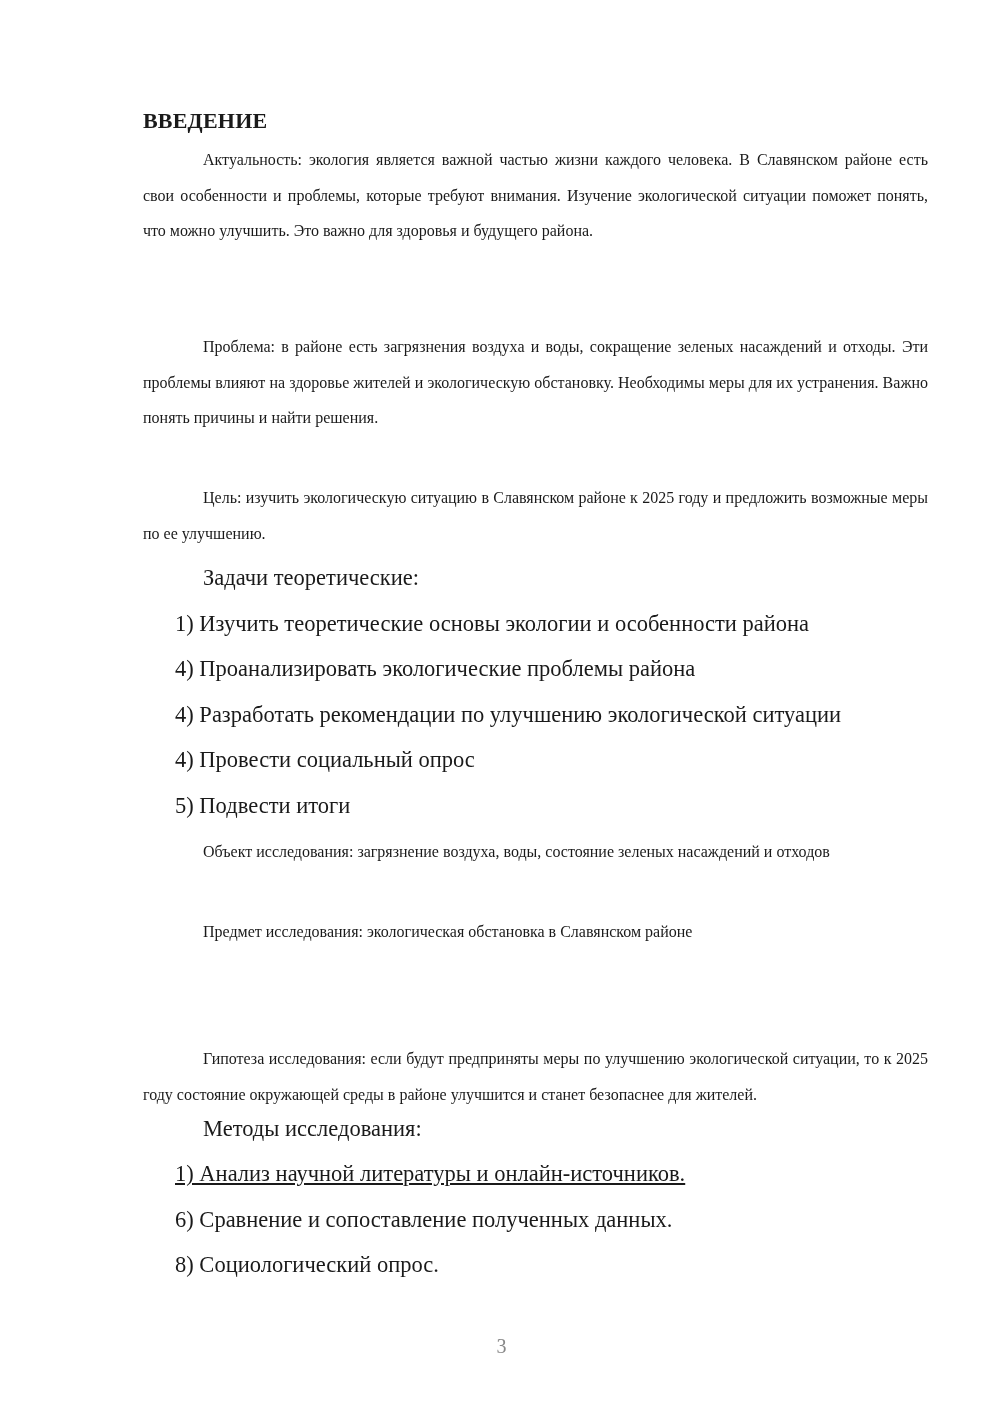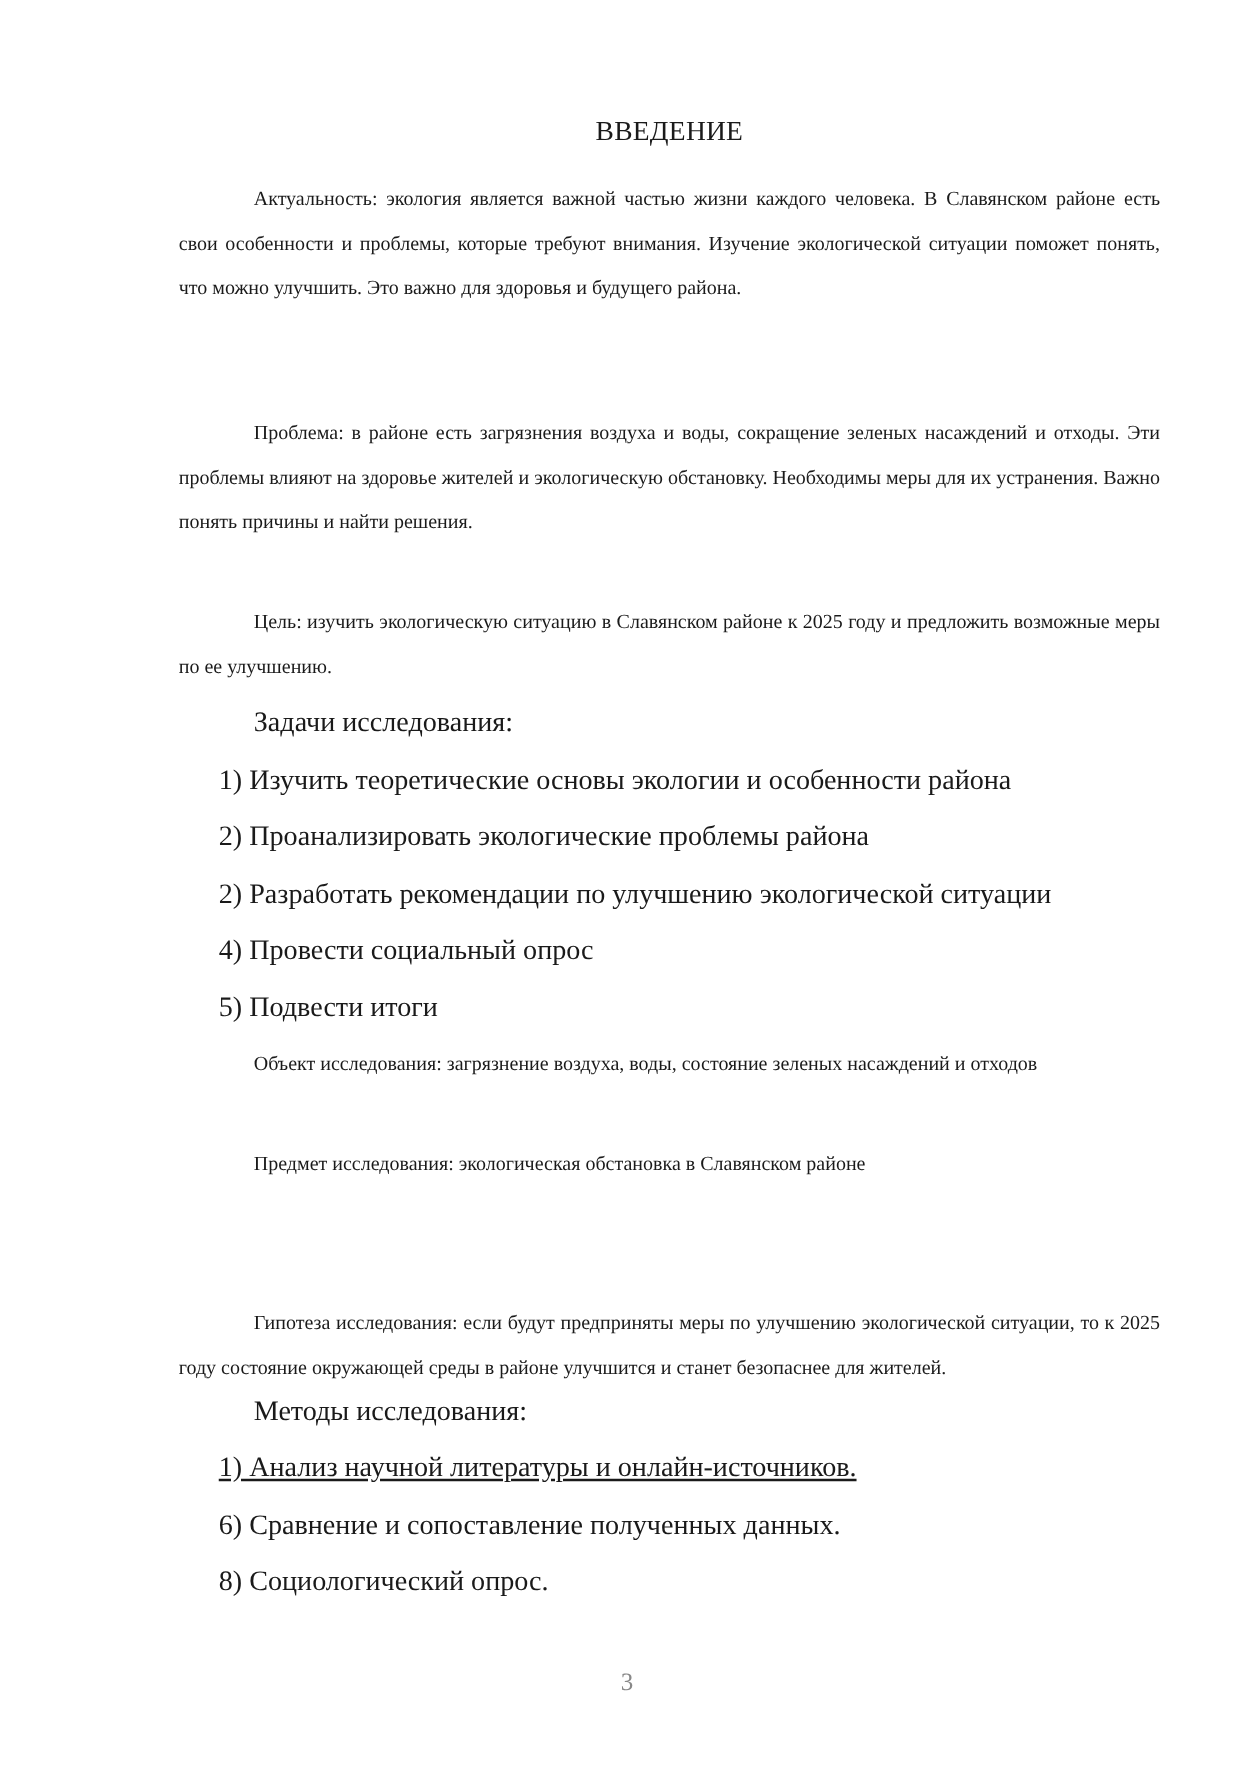--- a/index.html
+++ b/index.html
@@ -17,25 +17,24 @@
     }
     .page {
       position: absolute;
       left: 143px;
       top: 0;
       width: 785px;
       height: 1414px;
     }
     .title {
       position: absolute;
-      top: 92px;
+      top: 108px;
       left: 0;
       width: 785px;
-      text-align: center;
-      font-weight: normal;
+      font-weight: bold;
       font-size: 22px;
       letter-spacing: 0.2px;
     }
     .para {
       position: absolute;
       left: 0;
       width: 785px;
       font-size: 16px;
       line-height: 35.5px;
       text-align: justify;
@@ -73,25 +72,25 @@
 <div class="page">
 
   <div class="title">ВВЕДЕНИЕ</div>
 
   <p class="para" style="top:142px;">Актуальность: экология является важной частью жизни каждого человека. В Славянском районе есть свои особенности и проблемы, которые требуют внимания. Изучение экологической ситуации поможет понять, что можно улучшить. Это важно для здоровья и будущего района.</p>
 
   <p class="para" style="top:329px;">Проблема: в районе есть загрязнения воздуха и воды, сокращение зеленых насаждений и отходы. Эти проблемы влияют на здоровье жителей и экологическую обстановку. Необходимы меры для их устранения. Важно понять причины и найти решения.</p>
 
   <p class="para" style="top:480px;">Цель: изучить экологическую ситуацию в Славянском районе к 2025 году и предложить возможные меры по ее улучшению.</p>
 
-  <div class="line-indent" style="top:560px;">Задачи исследования:</div>
+  <div class="line-indent" style="top:560px;">Задачи теоретические:</div>
 
   <div class="list-item" style="top:606px;text-align:right;">1) Изучить теоретические основы экологии и особенности района</div>
-  <div class="list-item" style="top:651px;">2) Проанализировать экологические проблемы района</div>
-  <div class="list-item" style="top:697px;">2) Разработать рекомендации по улучшению экологической ситуации</div>
+  <div class="list-item" style="top:651px;">4) Проанализировать экологические проблемы района</div>
+  <div class="list-item" style="top:697px;">4) Разработать рекомендации по улучшению экологической ситуации</div>
   <div class="list-item" style="top:742px;">4) Провести социальный опрос</div>
   <div class="list-item" style="top:788px;">5) Подвести итоги</div>
 
   <p class="para" style="top:834px;">Объект исследования: загрязнение воздуха, воды, состояние зеленых насаждений и отходов</p>
 
   <p class="para" style="top:914px;">Предмет исследования: экологическая обстановка в Славянском районе</p>
 
   <p class="para" style="top:995px;margin-top:46px;">Гипотеза исследования: если будут предприняты меры по улучшению экологической ситуации, то к 2025 году состояние окружающей среды в районе улучшится и станет безопаснее для жителей.</p>
 
   <div class="line-indent" style="top:1111px;">Методы исследования:</div>

